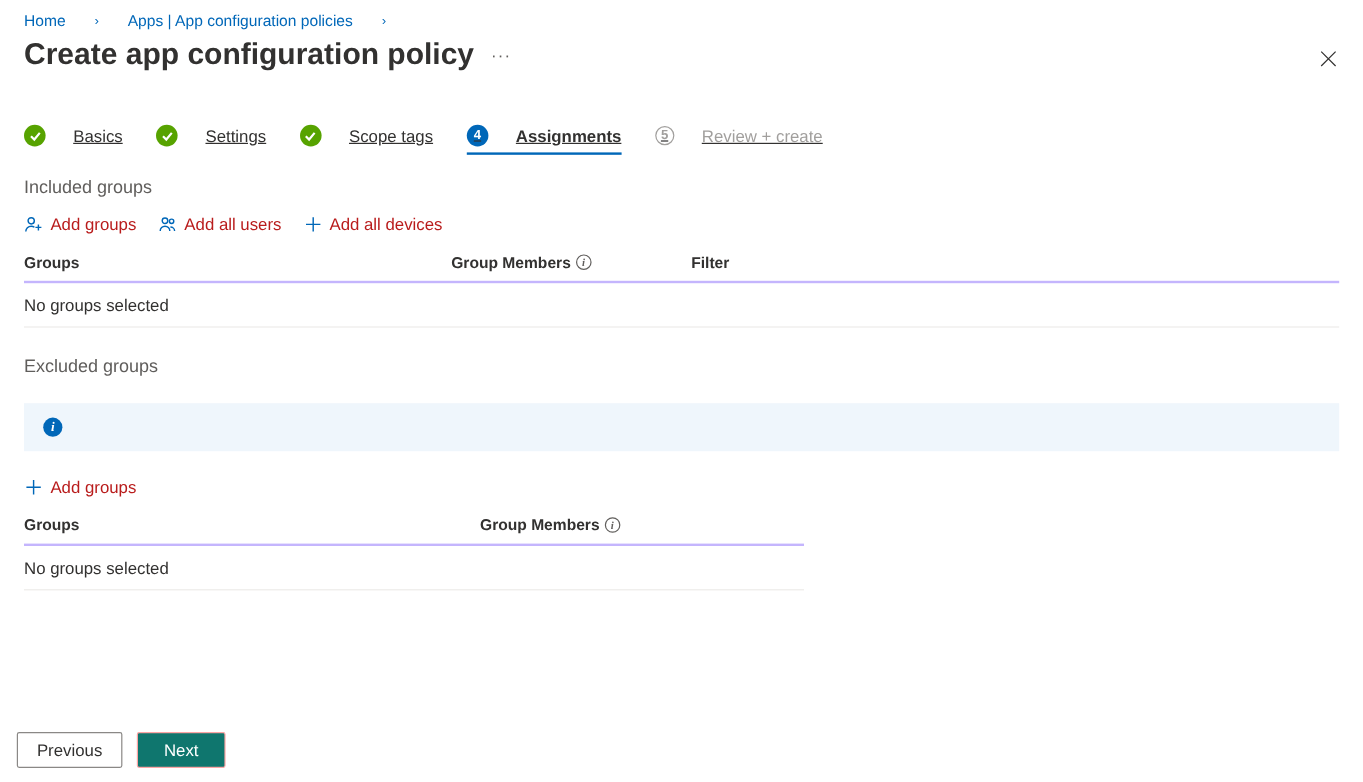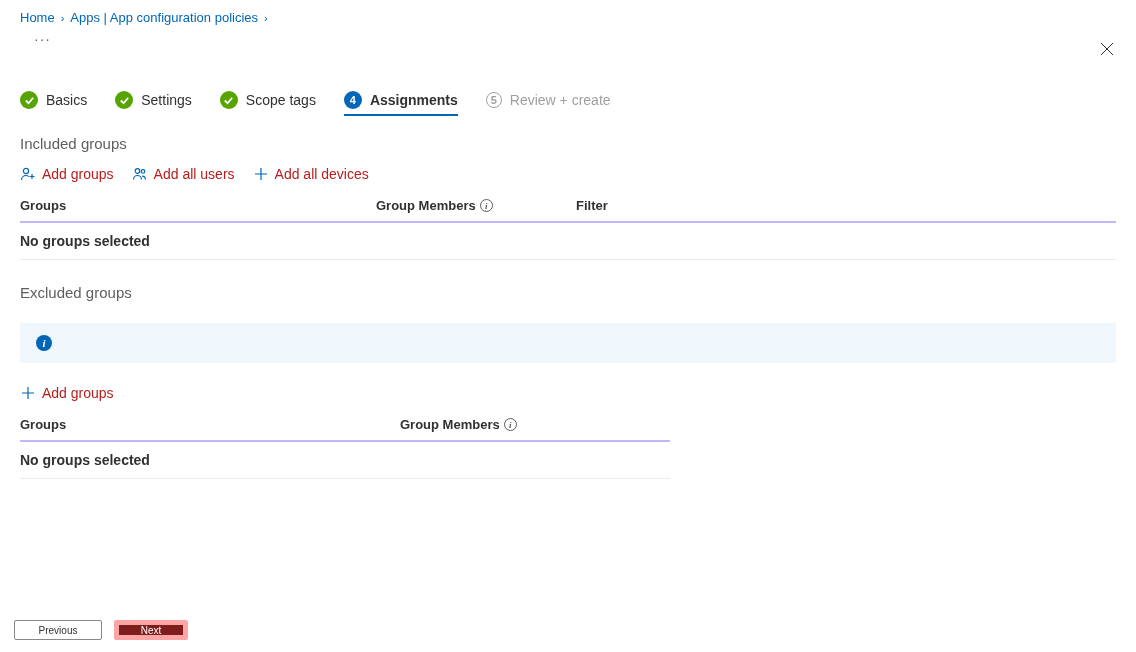--- a/index.html
+++ b/index.html
@@ -13,21 +13,21 @@
     height: 652px;
     position: relative;
     overflow: hidden;
   }
   .page { padding: 8px 20px 0 20px; }
 
   
   .breadcrumb {
     display: flex;
     align-items: center;
-    gap: 6px;
+    gap: 24px;
     font-size: 13px;
     color: #0067b8;
     padding: 2px 0 4px 0;
   }
   .breadcrumb a { color: #0067b8; text-decoration: none; cursor: pointer; }
   .breadcrumb .chev { color: #0067b8; font-size: 11px; }
 
   
   .title-row { display: flex; align-items: center; margin-top: 2px; }
   .title { font-size: 25px; font-weight: 600; color: #323130; }
@@ -42,21 +42,21 @@
 
   
   .wizard {
     display: flex;
     align-items: center;
     gap: 28px;
     margin-top: 44px;
     padding-bottom: 6px;
     font-size: 14px;
   }
-  .wiz-step { display: flex; align-items: center; gap: 8px; cursor: pointer; }
+  .wiz-step { display: flex; align-items: center; gap: 23px; cursor: pointer; text-decoration: underline; }
   .wiz-step .label { color: #323130; }
   .wiz-step.active .label { font-weight: 600; color: #323130; }
   .wiz-step.disabled .label { color: #a19f9d; }
   .wiz-step.active { position: relative; }
   .wiz-step.active::after {
     content: "";
     position: absolute;
     left: 0; right: 0; bottom: -7px;
     height: 2px;
     background: #0067b8;
@@ -109,21 +109,20 @@
     width: 13px; height: 13px; border: 1px solid #605e5c; border-radius: 50%;
     align-items: center; justify-content: center;
     font-size: 9px; color: #605e5c; font-style: italic;
     font-family: Georgia, serif;
   }
   .tbl-row {
     padding: 10px 0;
     color: #323130;
     font-size: 14px;
     border-bottom: 1px solid #edebe9;
-    font-weight: bold;
   }
 
   
   .info-banner {
     background: #eff6fc;
     margin-top: 22px;
     padding: 12px 16px;
     display: flex;
     align-items: center;
     gap: 10px;
@@ -146,42 +145,43 @@
   
   .footer {
     position: absolute;
     bottom: 12px;
     left: 14px;
     display: flex;
     gap: 12px;
   }
   .btn {
     min-width: 88px;
-    height: 20px;
-    display: flex; align-items: center; justify-content: center;
-    font-size: 10px;
+    height: 30px;
+    display: flex; align-items: center; justify-content: center;
+    font-size: 14px;
     cursor: pointer;
     border-radius: 2px;
   }
   .btn-secondary { background: #fff; border: 1px solid #8a8886; color: #323130; }
-  .btn-primary { background: #7f1d1d; color: #fff; border: 5px solid #fca5a5; min-width: 74px; }
+  .btn-primary { background: #0f766e; color: #fff; border: 1px solid #fca5a5; min-width: 74px; }
 </style>
 </head>
 <body>
 
 <div class="page">
 
   <div class="breadcrumb">
     <a>Home</a>
     <span class="chev">›</span>
     <a>Apps | App configuration policies</a>
     <span class="chev">›</span>
   </div>
 
   <div class="title-row">
+    <div class="title">Create app configuration policy</div>
     <div class="more-dots">···</div>
   </div>
   <div class="close-x">
     <svg width="14" height="14" viewBox="0 0 14 14">
         <path d="M1 1 L13 13 M13 1 L1 13" stroke="#323130" stroke-width="1"></path>
       </svg>
   </div>
 
   <div class="wizard">
     <div class="wiz-step">

